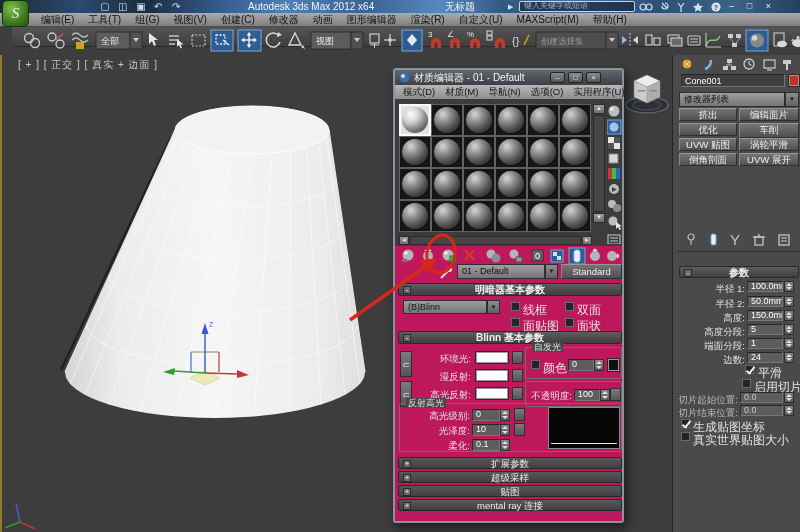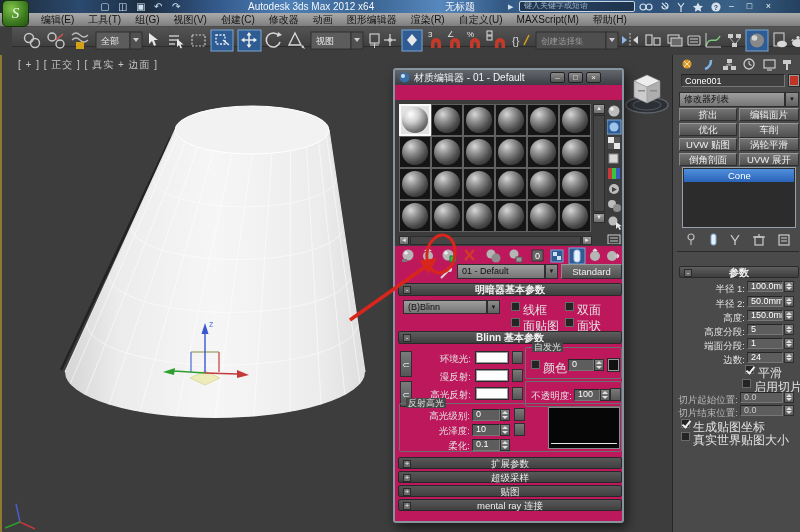--- a/index.html
+++ b/index.html
@@ -369,23 +369,20 @@
 
     <div class="abs pbtn" style="left:6px;top:53px;width:58px;height:13px">挤出</div>
     <div class="abs pbtn" style="left:66px;top:53px;width:60px;height:13px">编辑面片</div>
     <div class="abs pbtn" style="left:6px;top:68px;width:58px;height:13px">优化</div>
     <div class="abs pbtn" style="left:66px;top:68px;width:60px;height:15px">车削</div>
     <div class="abs pbtn" style="left:6px;top:83px;width:58px;height:13px">UVW 贴图</div>
     <div class="abs pbtn" style="left:66px;top:83px;width:60px;height:13px">涡轮平滑</div>
     <div class="abs pbtn" style="left:6px;top:98px;width:58px;height:13px">倒角剖面</div>
     <div class="abs pbtn" style="left:66px;top:98px;width:60px;height:13px">UVW 展开</div>
 
-    <div class="abs" style="left:9px;top:112px;width:114px;height:61px;background:#2c2c2c;border:1px solid #97a1ad">
-      <div class="stackitem" style="margin:1px;height:13px">Cone</div>
-    </div>
 
     <svg class="abs" style="left:10px;top:177px" width="112" height="15">
       <g>
           <circle cx="8" cy="5" r="3" fill="none" stroke="#bbb" stroke-width="1.2"></circle>
           <line x1="8" y1="8" x2="8" y2="13" stroke="#bbb" stroke-width="1.2"></line>
         </g>
       <g>
           <rect x="28" y="2" width="5" height="11" rx="2" fill="#e8f0fa" stroke="#7aa7d6"></rect>
         </g>
       <g>
@@ -451,20 +448,27 @@
     <div class="abs mtb">
       <svg class="abs" style="left:4px;top:2px" width="11" height="11">
           <circle cx="5.5" cy="5.5" r="5" fill="#3a6ea5"></circle>
           <circle cx="4" cy="4" r="2" fill="#cfe0f0"></circle>
         </svg>
       <span class="abs mtitle" style="left:19px">材质编辑器 - 01 - Default</span>
       <div class="abs mwbtn" style="left:155px;top:2px">–</div>
       <div class="abs mwbtn" style="left:173px;top:2px">□</div>
       <div class="abs mwbtn" style="left:191px;top:2px">×</div>
     </div>
+    <div class="abs mmenu">
+      <span class="mmi" style="margin-left:3px">模式(D)</span>
+      <span class="mmi">材质(M)</span>
+      <span class="mmi">导航(N)</span>
+      <span class="mmi">选项(O)</span>
+      <span class="mmi">实用程序(U)</span>
+    </div>
 
     <div class="abs samplearea">
       <div class="abs slotgrid">
           <div class="slot sel">
             <div class="msphere"></div>
           </div>
           <div class="slot">
             <div class="msphere"></div>
           </div>
           <div class="slot">

